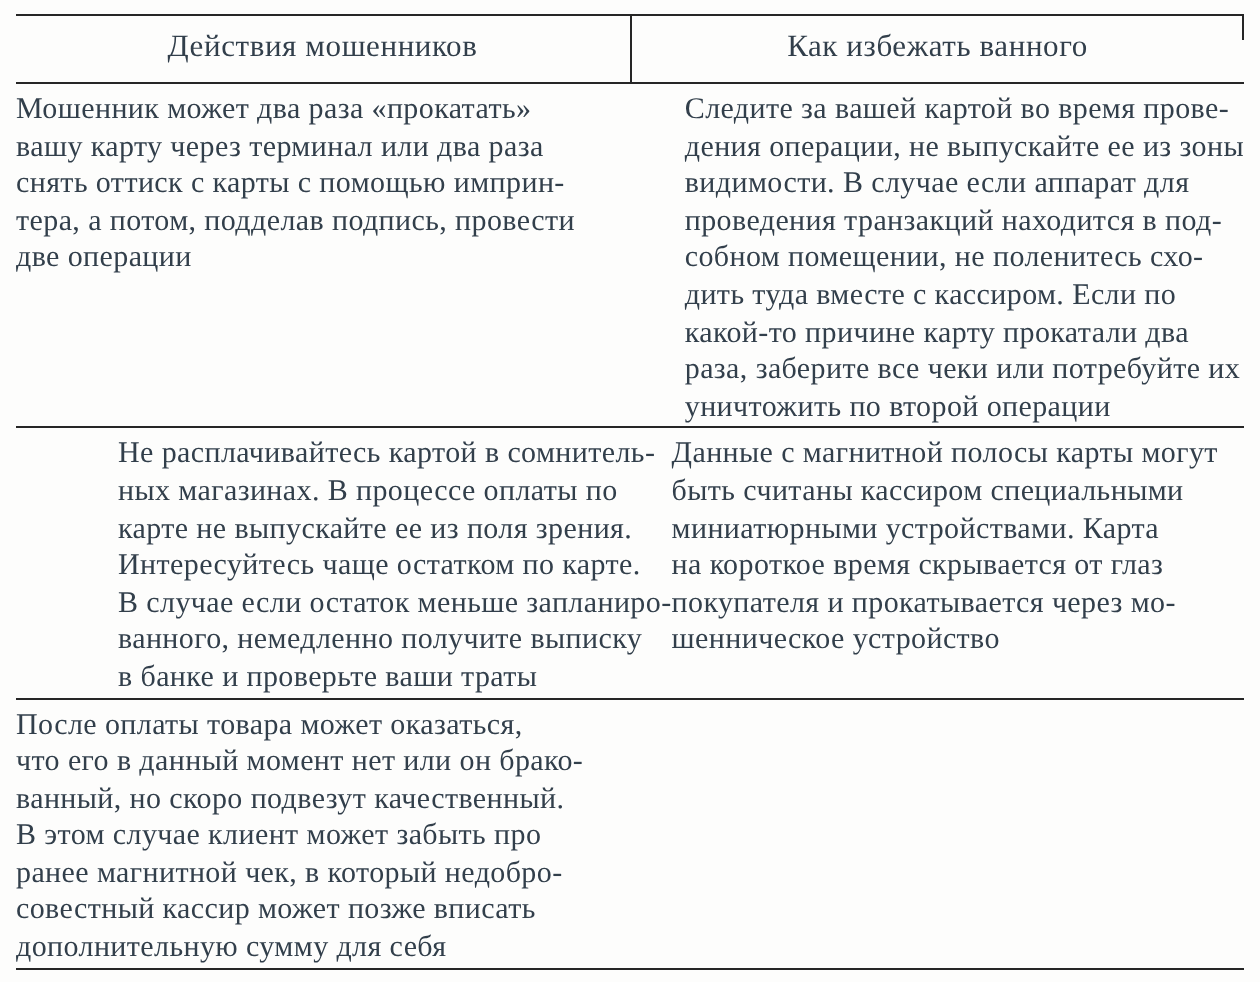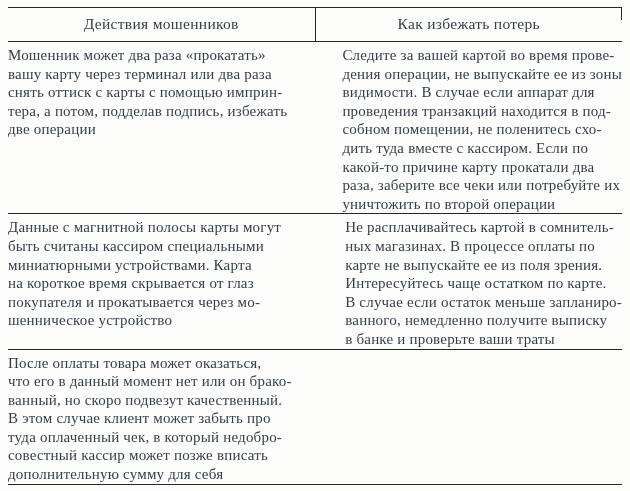--- a/index.html
+++ b/index.html
@@ -73,60 +73,60 @@
   }
 </style>
 </head>
 <body>
 
 <div class="page">
   <div class="fraud-table">
 
     <div class="thead">
       <div class="th">Действия мошенников</div>
-      <div class="th">Как избежать потерь</div>
+      <div class="th">Как избежать ванного</div>
     </div>
 
     <div class="trow">
       <div class="cell c1">Мошенник может два раза «прокатать»
 вашу карту через терминал или два раза
 снять оттиск с карты с помощью имприн-
-тера, а потом, подделав подпись, избежать
+тера, а потом, подделав подпись, провести
 две операции</div>
       <div class="cell c2">Следите за вашей картой во время прове-
 дения операции, не выпускайте ее из зоны
 видимости. В случае если аппарат для
 проведения транзакций находится в под-
 собном помещении, не поленитесь схо-
 дить туда вместе с кассиром. Если по
 какой-то причине карту прокатали два
 раза, заберите все чеки или потребуйте их
 уничтожить по второй операции</div>
     </div>
 
     <div class="trow">
-      <div class="cell c1">Данные с магнитной полосы карты могут
-быть считаны кассиром специальными
-миниатюрными устройствами. Карта
-на короткое время скрывается от глаз
-покупателя и прокатывается через мо-
-шенническое устройство</div>
       <div class="cell c2">Не расплачивайтесь картой в сомнитель-
 ных магазинах. В процессе оплаты по
 карте не выпускайте ее из поля зрения.
 Интересуйтесь чаще остатком по карте.
 В случае если остаток меньше запланиро-
 ванного, немедленно получите выписку
 в банке и проверьте ваши траты</div>
+      <div class="cell c1">Данные с магнитной полосы карты могут
+быть считаны кассиром специальными
+миниатюрными устройствами. Карта
+на короткое время скрывается от глаз
+покупателя и прокатывается через мо-
+шенническое устройство</div>
     </div>
 
     <div class="trow">
       <div class="cell c1">После оплаты товара может оказаться,
 что его в данный момент нет или он брако-
 ванный, но скоро подвезут качественный.
 В этом случае клиент может забыть про
-туда оплаченный чек, в который недобро-
+ранее магнитной чек, в который недобро-
 совестный кассир может позже вписать
 дополнительную сумму для себя</div>
     </div>
 
   </div>
 </div>
 
 </body></html>

